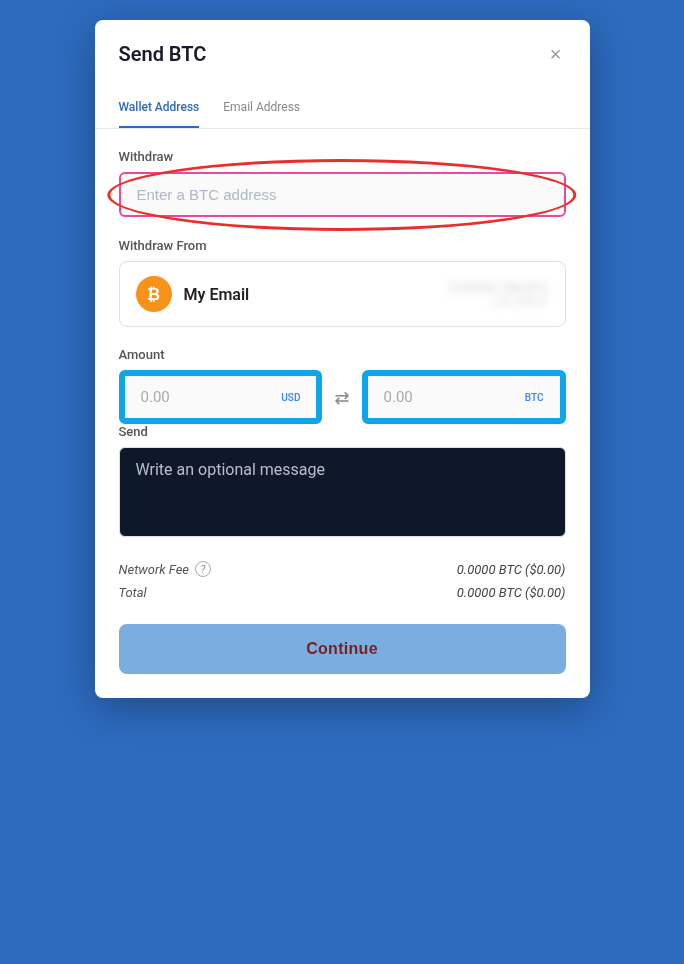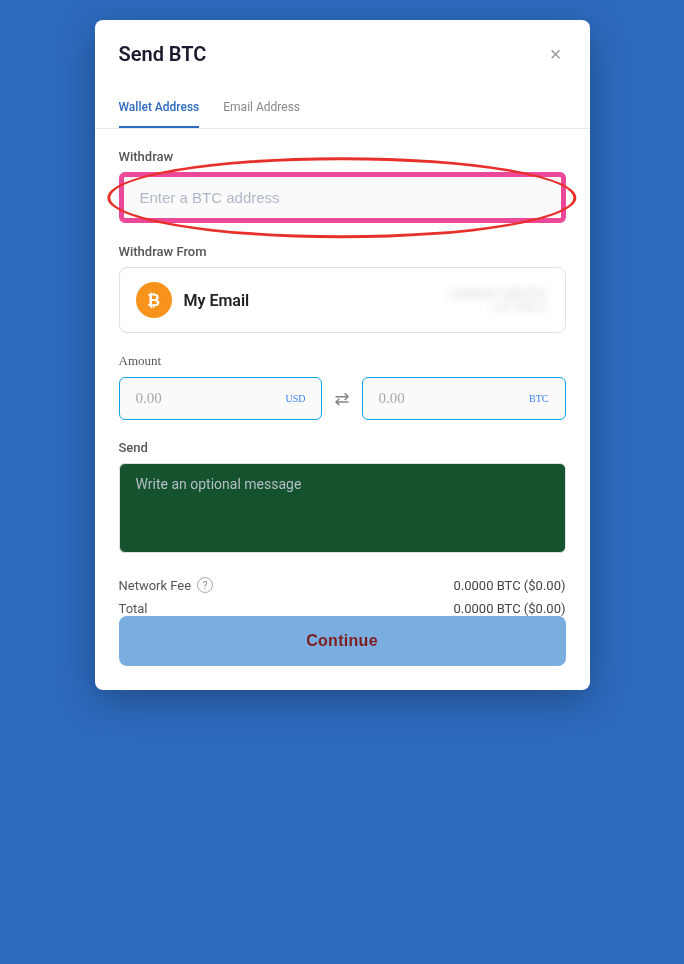--- a/index.html
+++ b/index.html
@@ -97,21 +97,21 @@
       margin-bottom: 20px;
     }
 
     .recipient-input-wrapper {
       position: relative;
     }
 
     .recipient-input {
       width: 100%;
       padding: 12px 16px;
-      border: 5px solid #ec4899;
+      border: 2px solid #ec4899;
       border-radius: 6px;
       font-size: 15px;
       color: #aaa;
       outline: none;
       background: #fafafa;
     }
 
     .recipient-input::placeholder {
       color: #b0b8c8;
     }
@@ -177,33 +177,31 @@
       filter: blur(4px);
     }
 
     .balance-usd {
       font-size: 11px;
       color: #ccc;
       filter: blur(4px);
     }
 
     .amount-section {
-      margin-bottom: 20px;
-      font-family: Liberation Serif, serif;
     }
 
     .amount-row {
       display: flex;
       align-items: center;
       gap: 12px;
     }
 
     .amount-input-box {
       flex: 1;
-      border: 1px solid #0ea5e9;
+      border: 6px solid #0ea5e9;
       border-radius: 6px;
       padding: 12px 16px;
       display: flex;
       align-items: center;
       justify-content: space-between;
       background: #fafafa;
     }
 
     .amount-value {
       font-size: 15px;
@@ -224,34 +222,36 @@
 
     .note-section {
       margin-bottom: 20px;
     }
 
     .note-textarea {
       width: 100%;
       border: 1px solid #e0e0e0;
       border-radius: 6px;
       padding: 12px 16px;
-      font-size: 14px;
+      font-size: 16px;
       color: #aaa;
       resize: none;
       height: 90px;
       font-family: inherit;
-      background: #14532d;
+      background: #0f172a;
       outline: none;
     }
 
     .note-textarea::placeholder {
       color: #b8bec8;
     }
 
     .fee-section {
+      margin-bottom: 24px;
+      font-style: italic;
     }
 
     .fee-row {
       display: flex;
       justify-content: space-between;
       align-items: center;
       margin-bottom: 8px;
     }
 
     .fee-label {

